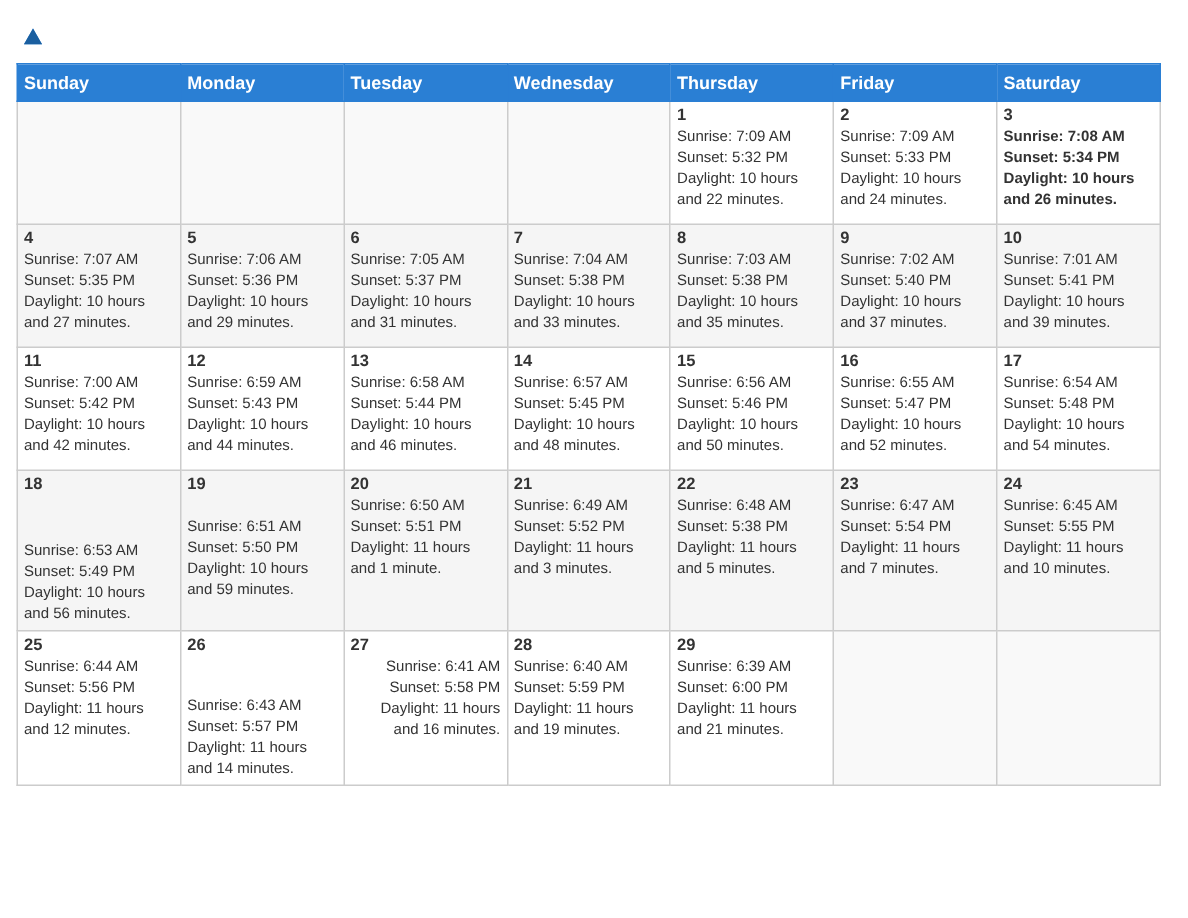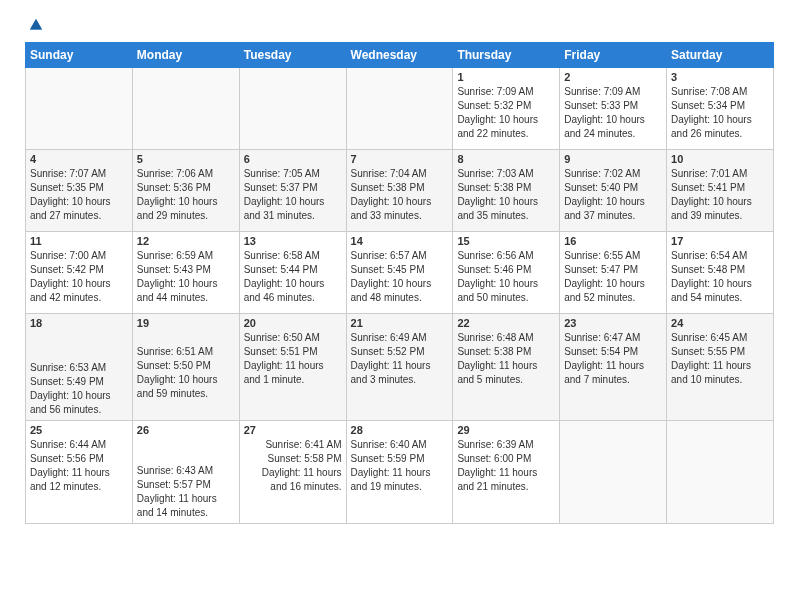--- a/index.html
+++ b/index.html
@@ -6,21 +6,21 @@
     body {
       font-family: Arial, sans-serif;
       background: #fff;
       width: 792px;
       height: 612px;
       overflow: hidden;
     }
     .page {
       width: 792px;
       height: 612px;
-      padding: 16px 18px 10px 25px;
+      padding: 16px 18px 10px 11px;
     }
     .header {
       display: flex;
       justify-content: space-between;
       align-items: flex-start;
       margin-bottom: 8px;
     }
     .logo {
       display: flex;
       flex-direction: column;
@@ -150,21 +150,21 @@
           </td>
           <td>
             <span class="day-num">2</span>
             <div class="day-info" style="white-space: pre-line;">Sunrise: 7:09 AM
 Sunset: 5:33 PM
 Daylight: 10 hours
 and 24 minutes.</div>
           </td>
           <td>
             <span class="day-num">3</span>
-            <div class="day-info" style="white-space: pre-line;">Sunrise: 7:08 AM
+            <div class="day-info" style="white-space: pre-line; font-weight: bold;">Sunrise: 7:08 AM
 Sunset: 5:34 PM
 Daylight: 10 hours
 and 26 minutes.</div>
           </td>
         </tr>
         <tr>
           <td>
             <span class="day-num">4</span>
             <div class="day-info" style="white-space: pre-line;">Sunrise: 7:07 AM
 Sunset: 5:35 PM

